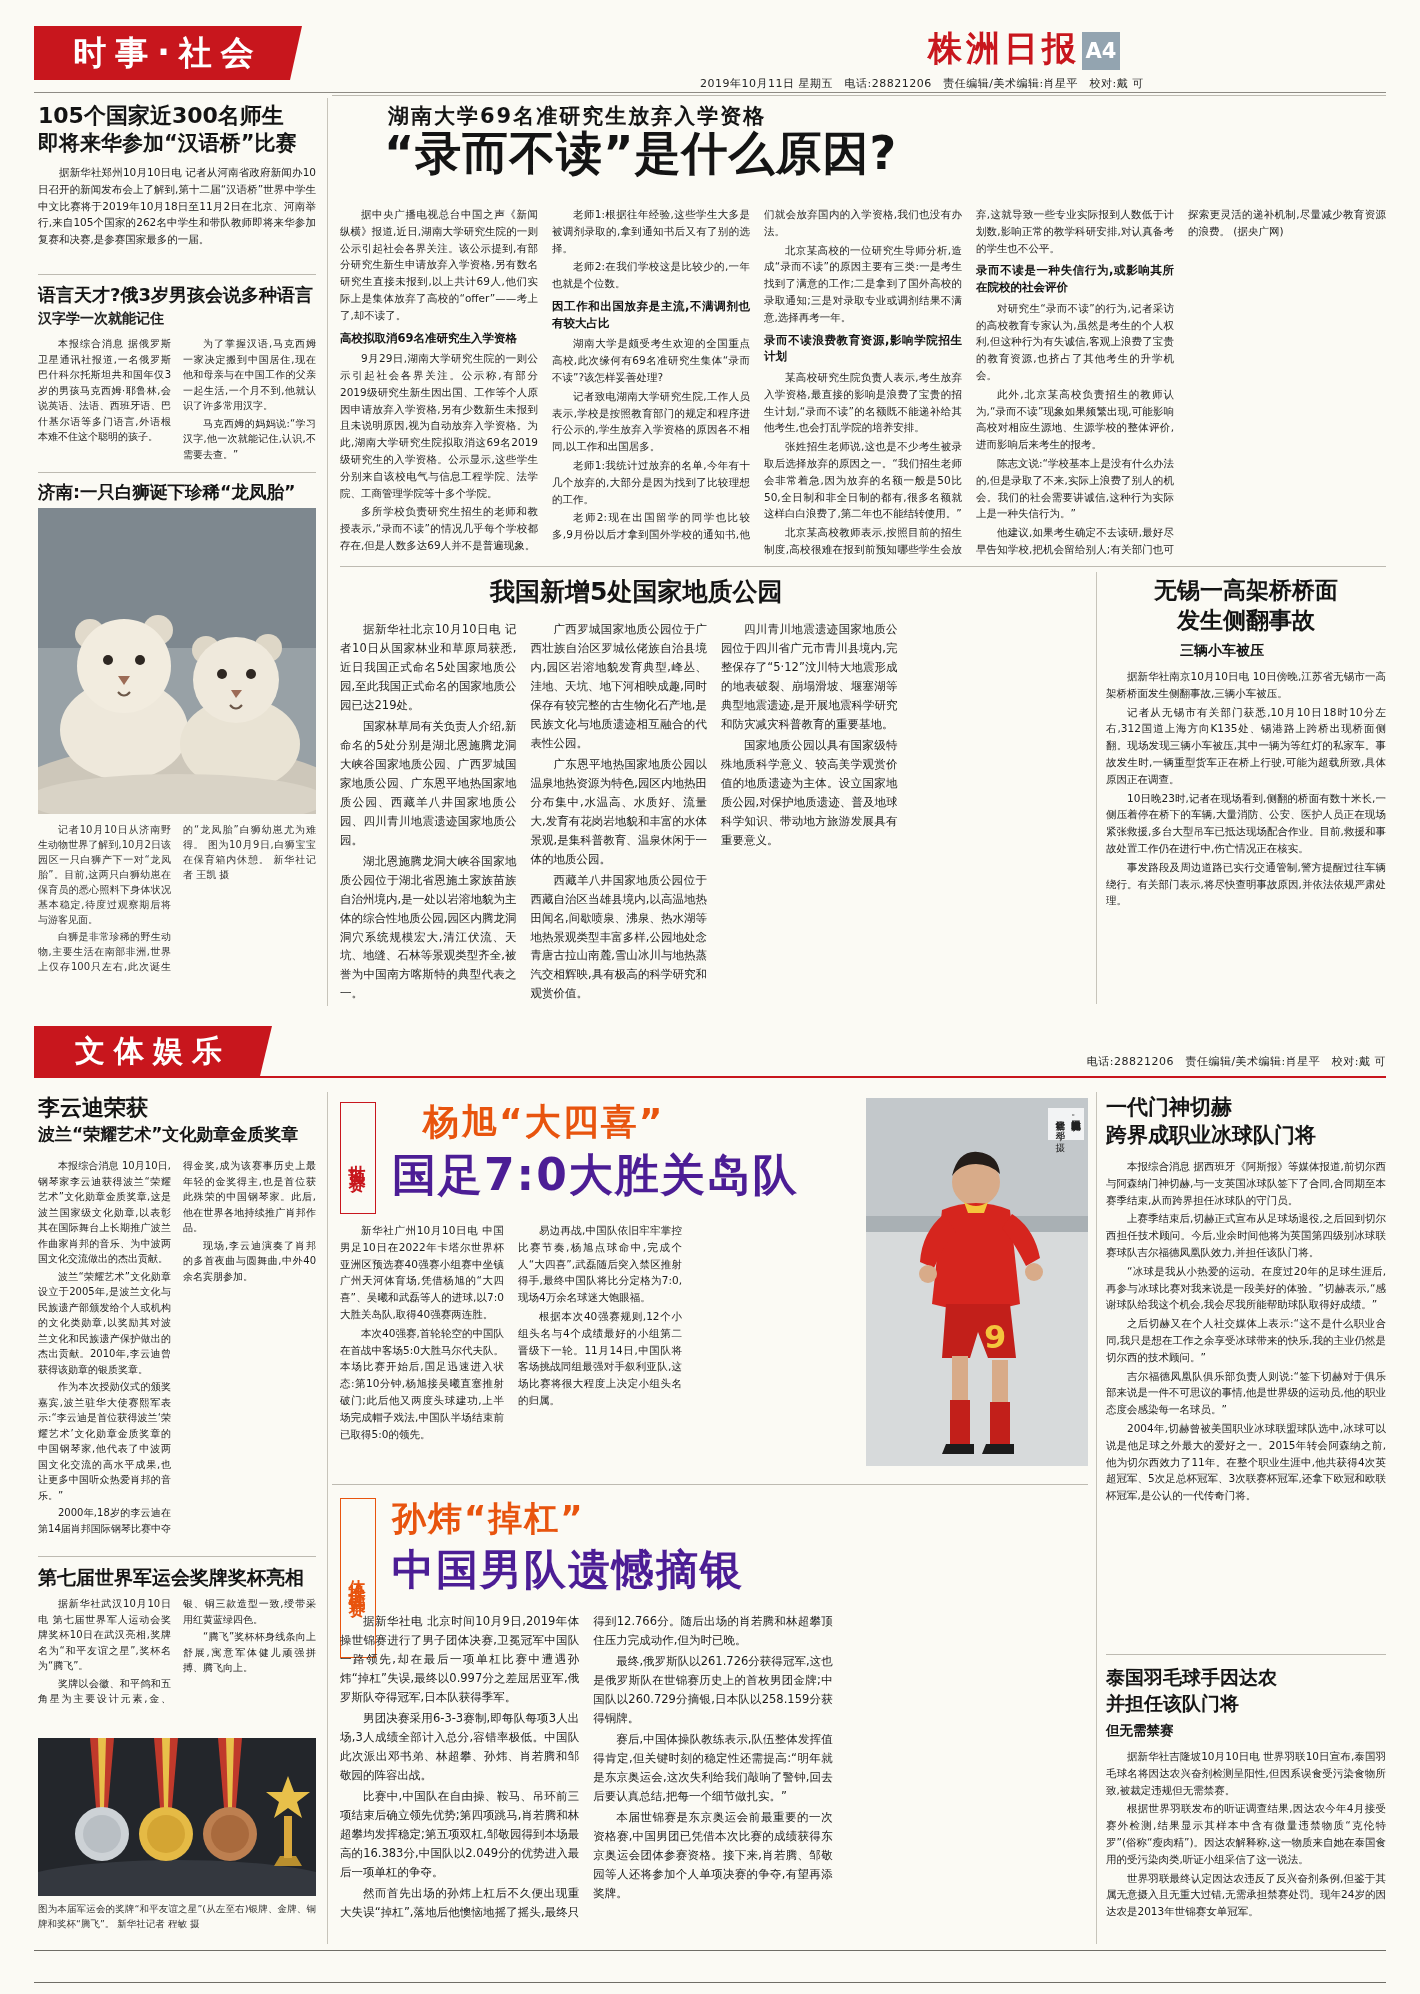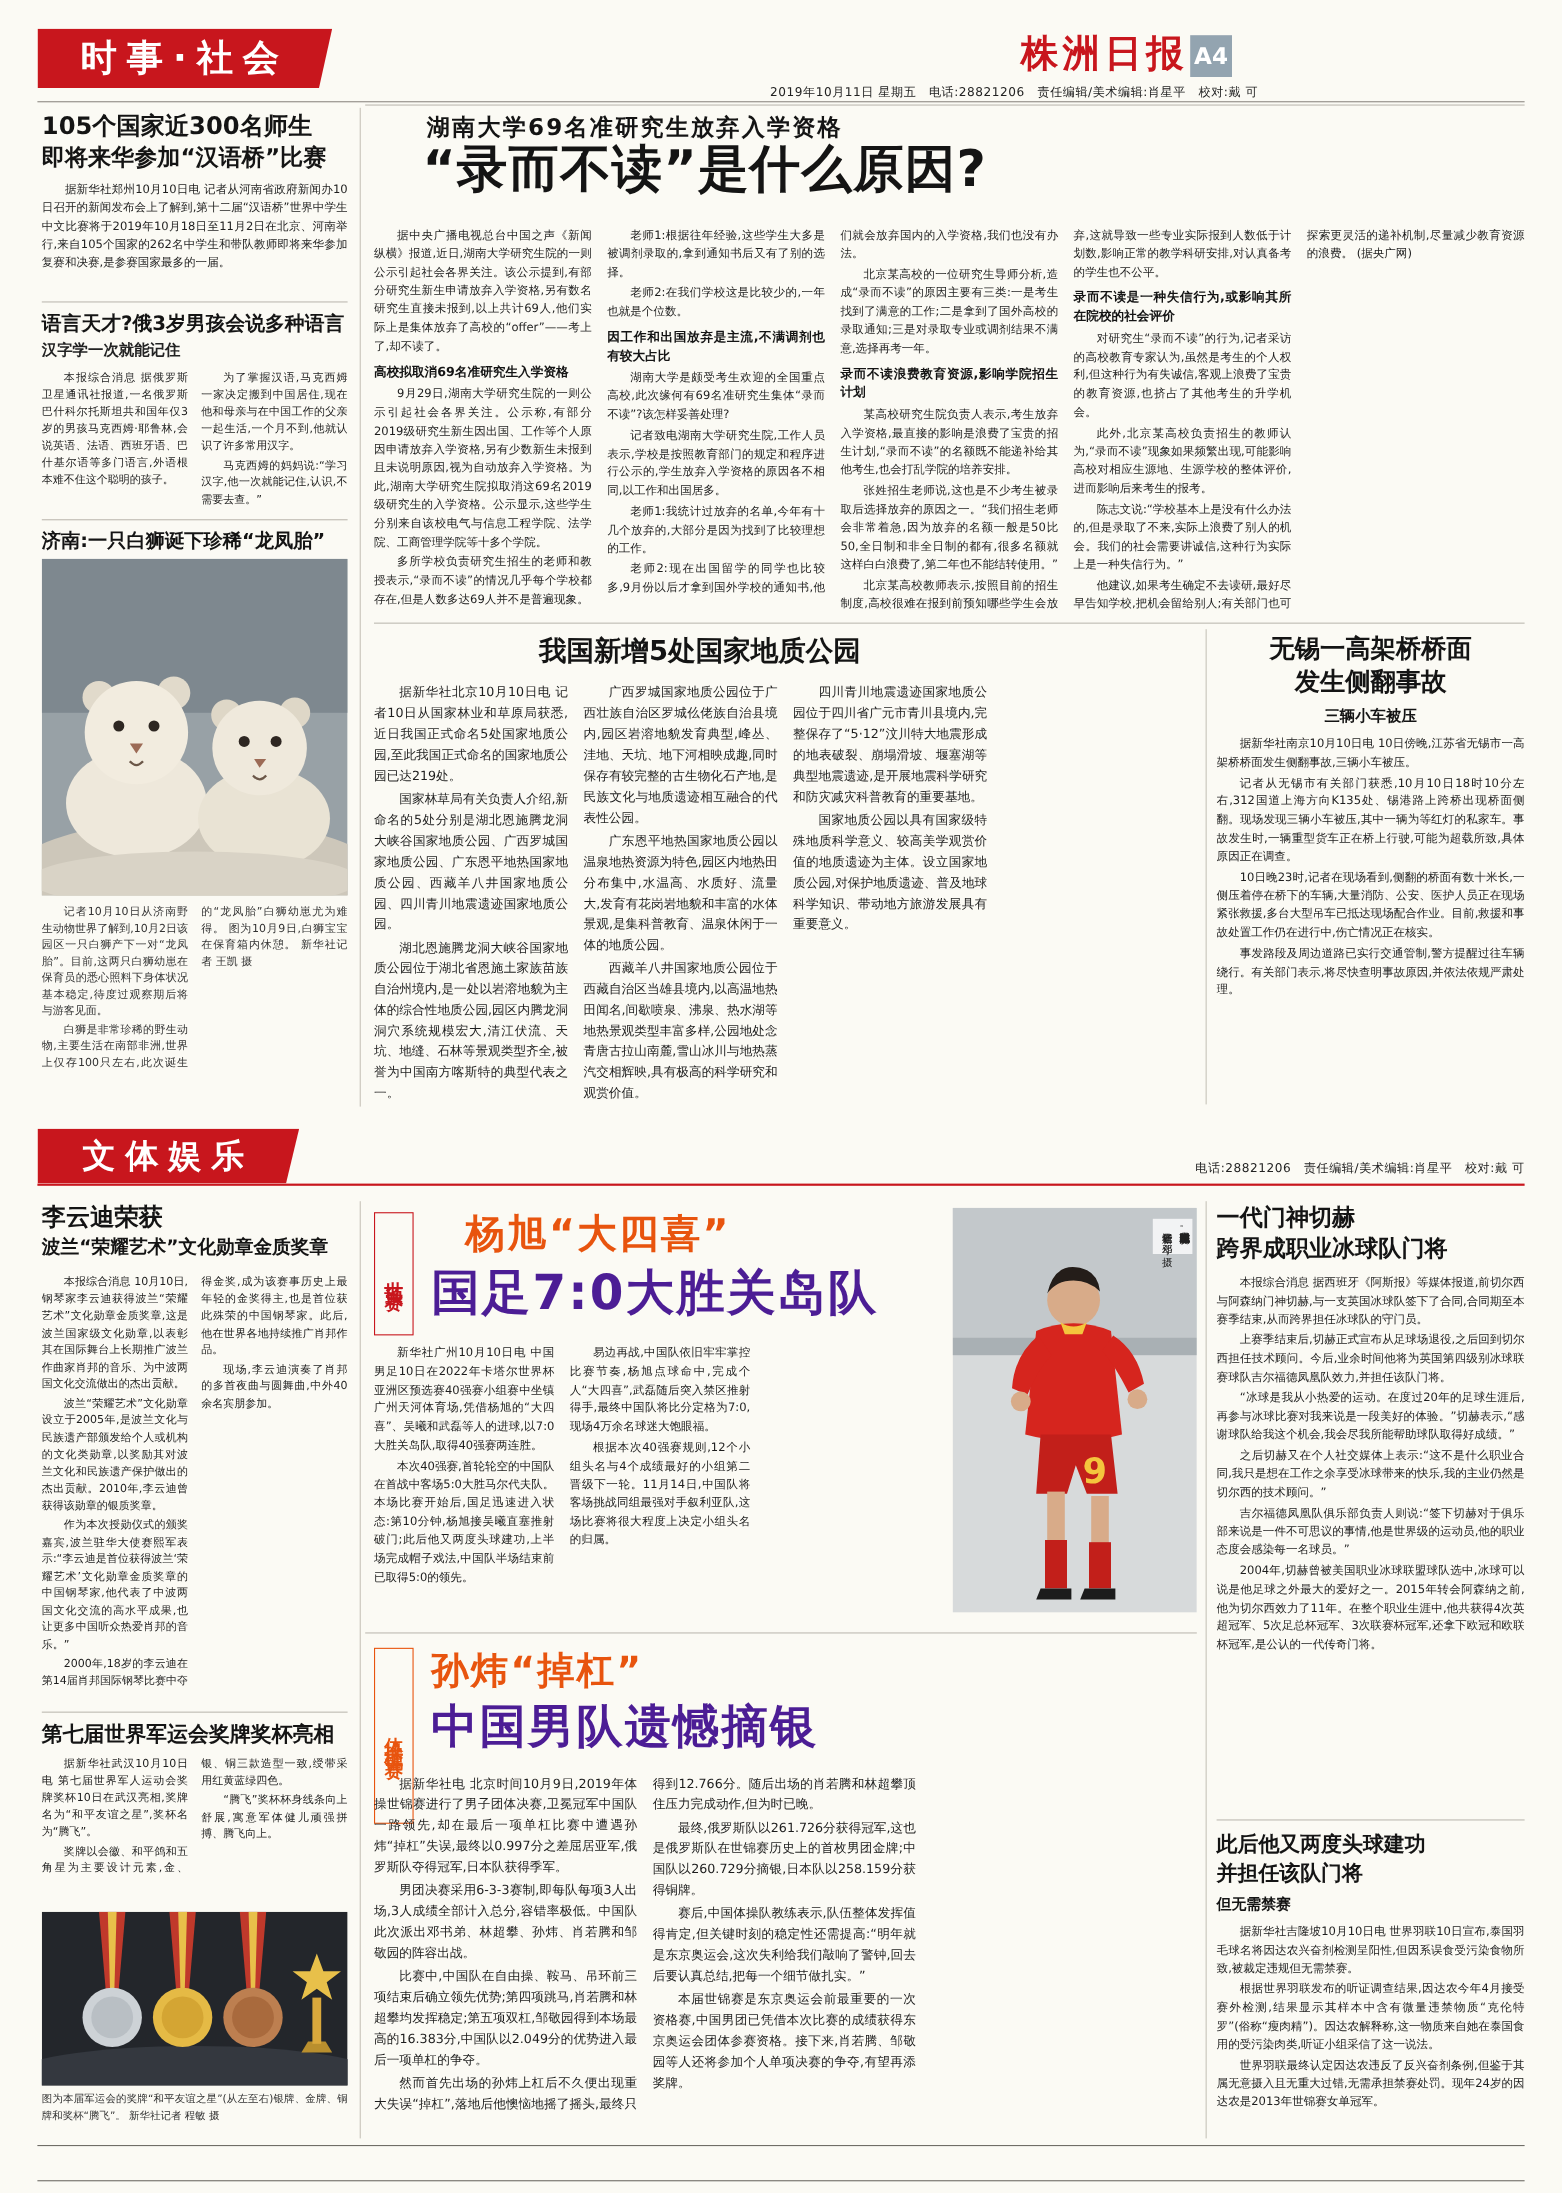--- a/index.html
+++ b/index.html
@@ -144,21 +144,21 @@
       <p class="para">广东恩平地热国家地质公园以温泉地热资源为特色,园区内地热田分布集中,水温高、水质好、流量大,发育有花岗岩地貌和丰富的水体景观,是集科普教育、温泉休闲于一体的地质公园。</p>
       <p class="para">西藏羊八井国家地质公园位于西藏自治区当雄县境内,以高温地热田闻名,间歇喷泉、沸泉、热水湖等地热景观类型丰富多样,公园地处念青唐古拉山南麓,雪山冰川与地热蒸汽交相辉映,具有极高的科学研究和观赏价值。</p>
       <p class="para">四川青川地震遗迹国家地质公园位于四川省广元市青川县境内,完整保存了“5·12”汶川特大地震形成的地表破裂、崩塌滑坡、堰塞湖等典型地震遗迹,是开展地震科学研究和防灾减灾科普教育的重要基地。</p>
       <p class="para">国家地质公园以具有国家级特殊地质科学意义、较高美学观赏价值的地质遗迹为主体。设立国家地质公园,对保护地质遗迹、普及地球科学知识、带动地方旅游发展具有重要意义。</p>
     </div>
 
   <div class="vline" style="left:1096px;top:572px;height:432px;"></div>
 
   <div class="art-title abs center" style="left:1106px;top:576px;width:280px;font-size:23px;">无锡一高架桥桥面</div>
   <div class="art-title abs center" style="left:1106px;top:606px;width:280px;font-size:23px;">发生侧翻事故</div>
-  <div class="abs center" style="left:1106px;top:642px;width:280px;font-size:14px;font-weight:600;font-family:Liberation Mono, monospace;">三辆小车被压</div>
+  <div class="abs center" style="left:1082px;top:642px;width:280px;font-size:14px;font-weight:600;font-family:Liberation Mono, monospace;">三辆小车被压</div>
   <div class="abs body-cols" style="left:1106px;top:668px;width:280px;height:336px;">
       <p class="para">据新华社南京10月10日电 10日傍晚,江苏省无锡市一高架桥桥面发生侧翻事故,三辆小车被压。</p>
       <p class="para">记者从无锡市有关部门获悉,10月10日18时10分左右,312国道上海方向K135处、锡港路上跨桥出现桥面侧翻。现场发现三辆小车被压,其中一辆为等红灯的私家车。事故发生时,一辆重型货车正在桥上行驶,可能为超载所致,具体原因正在调查。</p>
       <p class="para">10日晚23时,记者在现场看到,侧翻的桥面有数十米长,一侧压着停在桥下的车辆,大量消防、公安、医护人员正在现场紧张救援,多台大型吊车已抵达现场配合作业。目前,救援和事故处置工作仍在进行中,伤亡情况正在核实。</p>
       <p class="para">事发路段及周边道路已实行交通管制,警方提醒过往车辆绕行。有关部门表示,将尽快查明事故原因,并依法依规严肃处理。</p>
     </div>
 
   <div class="banner abs" style="left:34px;top:1026px;width:238px;height:50px;font-size:30px;">
     <span>文体娱乐</span>
   </div>
@@ -269,21 +269,21 @@
       <p class="para">本报综合消息 据西班牙《阿斯报》等媒体报道,前切尔西与阿森纳门神切赫,与一支英国冰球队签下了合同,合同期至本赛季结束,从而跨界担任冰球队的守门员。</p>
       <p class="para">上赛季结束后,切赫正式宣布从足球场退役,之后回到切尔西担任技术顾问。今后,业余时间他将为英国第四级别冰球联赛球队吉尔福德凤凰队效力,并担任该队门将。</p>
       <p class="para">“冰球是我从小热爱的运动。在度过20年的足球生涯后,再参与冰球比赛对我来说是一段美好的体验。”切赫表示,“感谢球队给我这个机会,我会尽我所能帮助球队取得好成绩。”</p>
       <p class="para">之后切赫又在个人社交媒体上表示:“这不是什么职业合同,我只是想在工作之余享受冰球带来的快乐,我的主业仍然是切尔西的技术顾问。”</p>
       <p class="para">吉尔福德凤凰队俱乐部负责人则说:“签下切赫对于俱乐部来说是一件不可思议的事情,他是世界级的运动员,他的职业态度会感染每一名球员。”</p>
       <p class="para">2004年,切赫曾被美国职业冰球联盟球队选中,冰球可以说是他足球之外最大的爱好之一。2015年转会阿森纳之前,他为切尔西效力了11年。在整个职业生涯中,他共获得4次英超冠军、5次足总杯冠军、3次联赛杯冠军,还拿下欧冠和欧联杯冠军,是公认的一代传奇门将。</p>
     </div>
 
   <div class="hline" style="left:1106px;top:1654px;width:280px;"></div>
 
-  <div class="art-title abs" style="left:1106px;top:1666px;width:280px;font-size:19px;">此后他又两度头球建功</div>
+  <div class="art-title abs" style="left:1106px;top:1666px;width:280px;font-size:19px;">泰国羽毛球手因达农</div>
   <div class="art-title abs" style="left:1106px;top:1692px;width:280px;font-size:19px;">并担任该队门将</div>
   <div class="abs" style="left:1106px;top:1722px;width:280px;font-size:13.5px;font-weight:600;">但无需禁赛</div>
   <div class="abs body-cols" style="left:1106px;top:1748px;width:280px;height:194px;">
       <p class="para">据新华社吉隆坡10月10日电 世界羽联10日宣布,泰国羽毛球名将因达农兴奋剂检测呈阳性,但因系误食受污染食物所致,被裁定违规但无需禁赛。</p>
       <p class="para">根据世界羽联发布的听证调查结果,因达农今年4月接受赛外检测,结果显示其样本中含有微量违禁物质“克伦特罗”(俗称“瘦肉精”)。因达农解释称,这一物质来自她在泰国食用的受污染肉类,听证小组采信了这一说法。</p>
       <p class="para">世界羽联最终认定因达农违反了反兴奋剂条例,但鉴于其属无意摄入且无重大过错,无需承担禁赛处罚。现年24岁的因达农是2013年世锦赛女单冠军。</p>
     </div>
 
   <div class="hline" style="left:34px;top:1950px;width:1352px;border-color:#6f6d66;"></div>
   <div class="hline" style="left:34px;top:1982px;width:1352px;border-color:#6f6d66;"></div>

